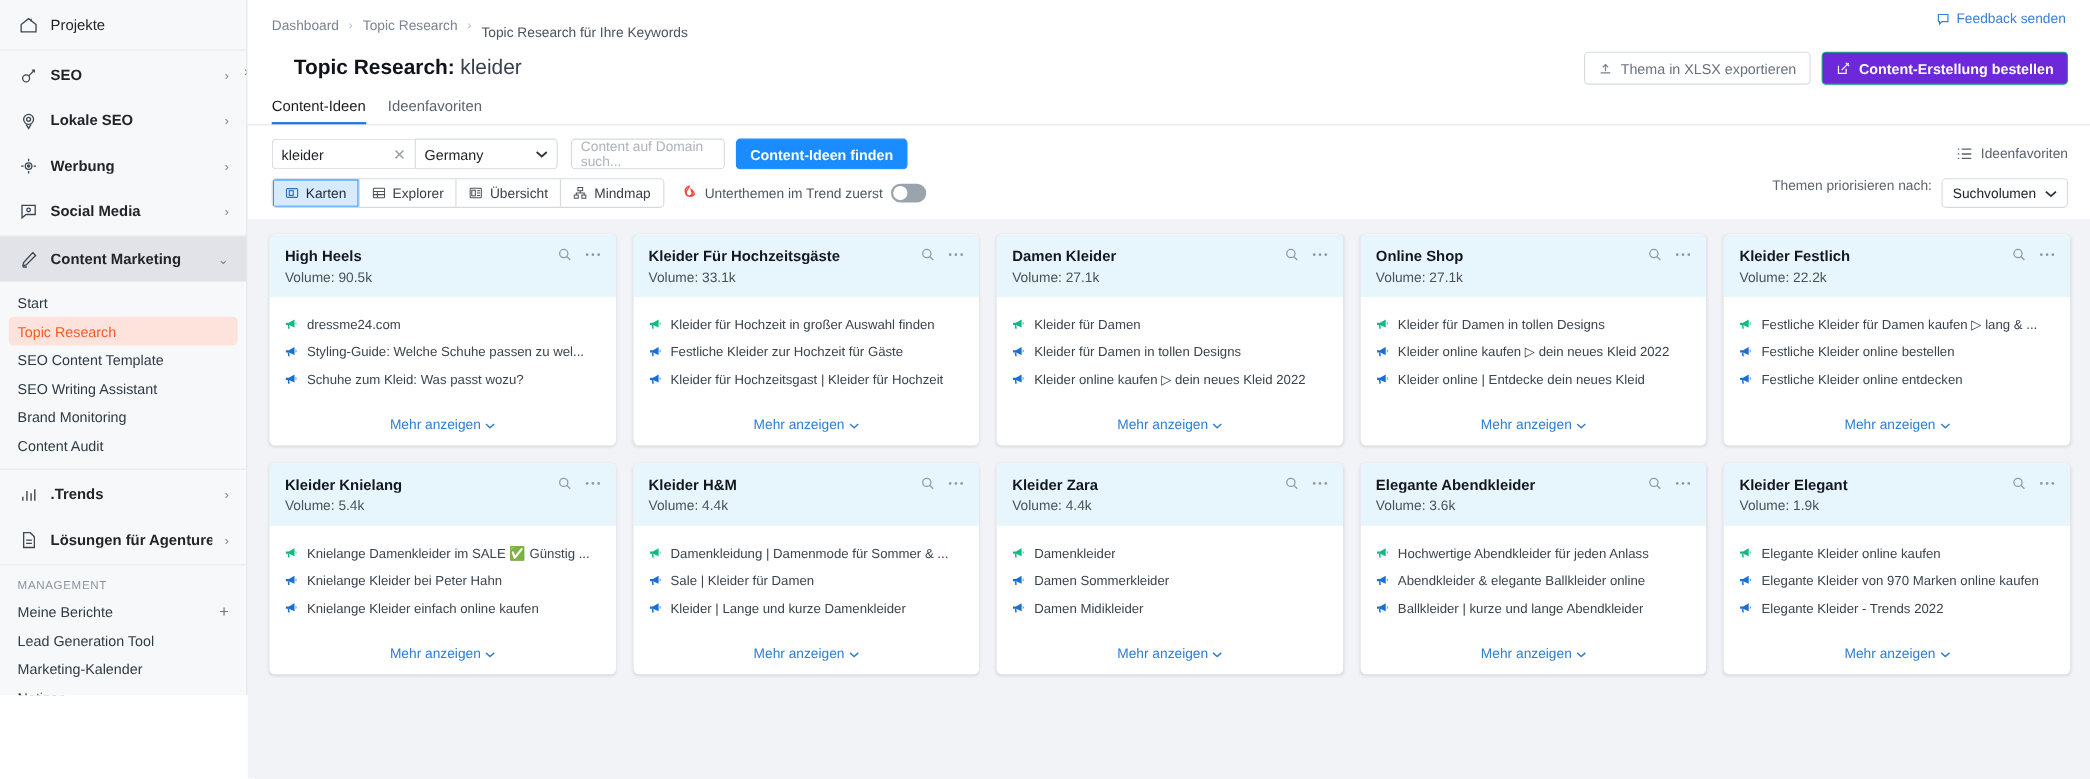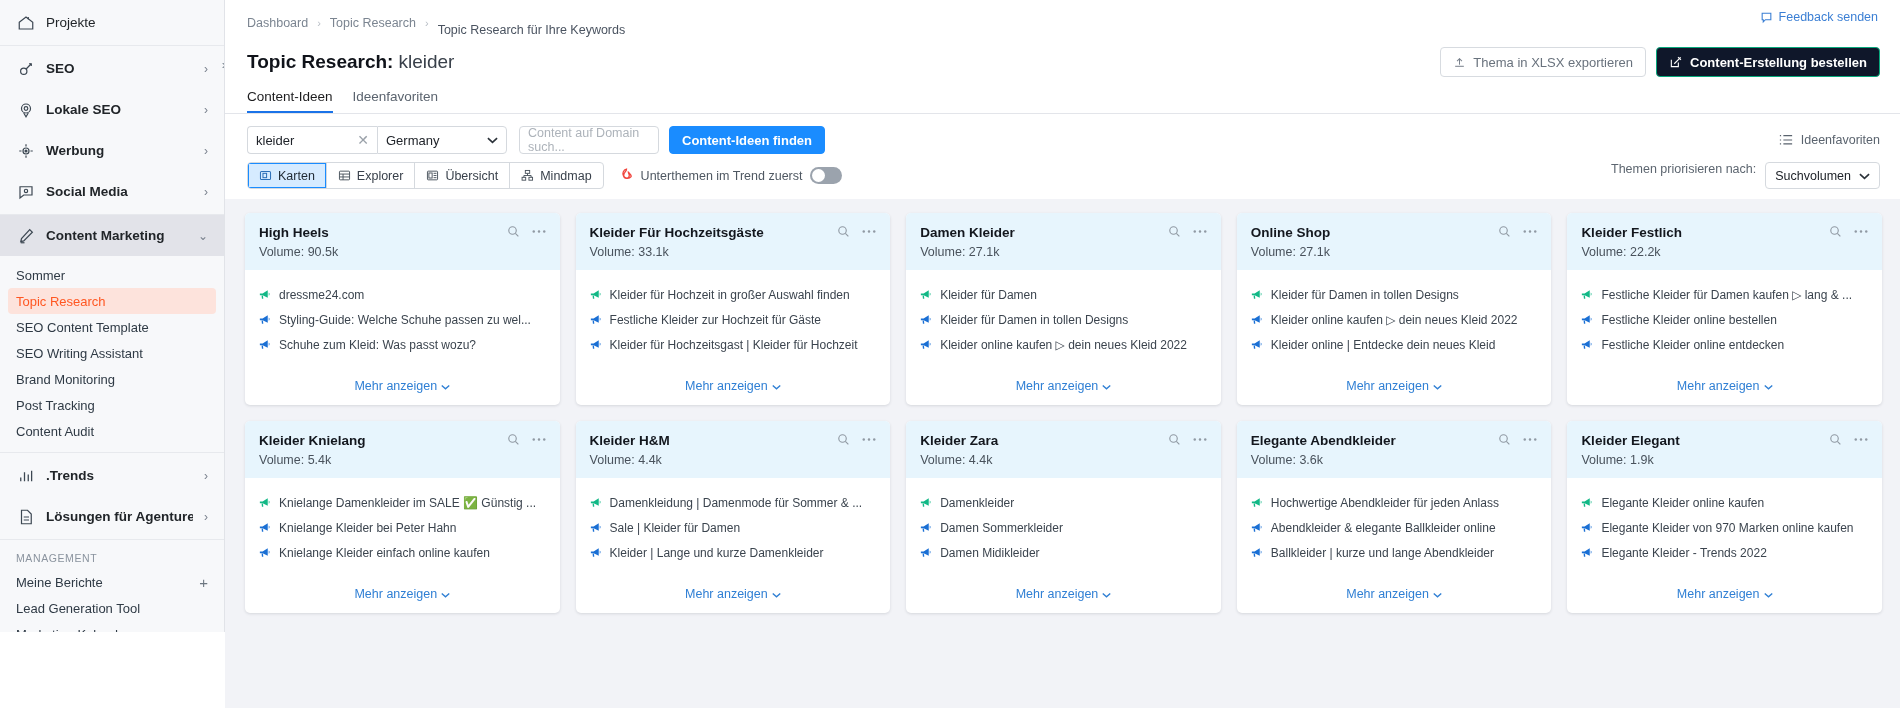--- a/index.html
+++ b/index.html
@@ -68,30 +68,30 @@
   .breadcrumb .crumb.last { color: #3b4busy; }
   .breadcrumb .crumb.last { color: #4a5360; margin-top: 14px; }
   .breadcrumb .sep { color: #b6bcc4; font-size: 11px; }
 
   .feedback {
     position: absolute; right: 22px; top: 10px;
     font-size: 12.5px; color: #3b7fd4; display: flex; align-items: center; gap: 6px; cursor: pointer;
   }
 
   .title-row { display: flex; align-items: center; margin-top: 10px; }
-  .page-title { font-size: 19px; font-weight: bold; color: #10131a; }
+  .page-title { font-size: 19px; font-weight: bold; color: #10131a; margin-left: 20px; }
   .page-title .kw { font-weight: normal; color: #39404a; margin-left: 5px; }
   .actions { margin-left: auto; display: flex; gap: 10px; }
   .btn {
     height: 30px; border-radius: 4px; font-size: 13px;
     display: inline-flex; align-items: center; gap: 7px; padding: 0 12px;
     cursor: pointer; white-space: nowrap;
   }
   .btn-ghost { background: #fff; border: 1px solid #d7dbe0; color: #69727d; }
-  .btn-green { background: #0f172a; border: 1px solid #08a87c; color: #fff; font-weight: bold; }
+  .btn-green { background: #6d28d9; border: 1px solid #08a87c; color: #fff; font-weight: bold; }
   .btn-blue { background: #1a8cff; border: 1px solid #1a8cff; color: #fff; font-weight: bold; }
 
   .tabs { display: flex; gap: 20px; margin-top: 12px; }
   .tab { font-size: 13.5px; color: #5b646f; padding-bottom: 7px; cursor: pointer; }
   .tab.active { color: #1c1c1e; border-bottom: 2px solid #1a73e8; }
   .tabs-rule { border-bottom: 1px solid #e3e5ea; margin: 0 -20px 0 -22px; }
 
   
   .filters { padding: 12px 20px 0 22px; display: flex; align-items: center; background:#fff; }
   .input-group { display: flex; }
@@ -232,36 +232,33 @@
           <path d="M17 3.5 L20.5 7 L9 18.5 L5 19.5 L6 15.5 Z"></path>
             <path d="M5 21 h5"></path>
         </svg>
       </span>
       <span class="lbl">Content Marketing</span>
       <span class="chev">⌄</span>
     </div>
 
     <div class="sub-wrap">
       <div class="sub-item first">
-        <span>Sommer</span>
+        <span>Start</span>
       </div>
       <div class="sub-item selected">
         <span>Topic Research</span>
       </div>
       <div class="sub-item">
         <span>SEO Content Template</span>
       </div>
       <div class="sub-item">
         <span>SEO Writing Assistant</span>
       </div>
       <div class="sub-item">
         <span>Brand Monitoring</span>
-      </div>
-      <div class="sub-item">
-        <span>Post Tracking</span>
       </div>
       <div class="sub-item">
         <span>Content Audit</span>
       </div>
     </div>
 
     <div class="nav-group">
       <div class="nav-item bold">
         <span class="ico">
           <svg width="18" height="18" viewBox="0 0 24 24" fill="none" stroke="#3c4752" stroke-width="1.7">

